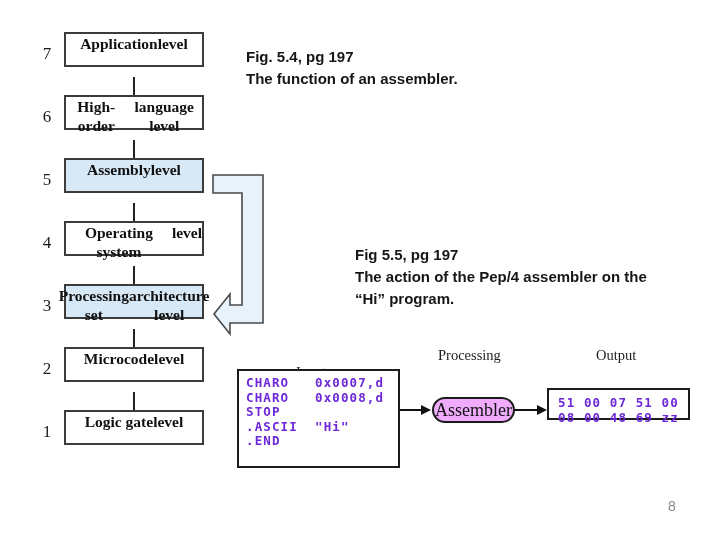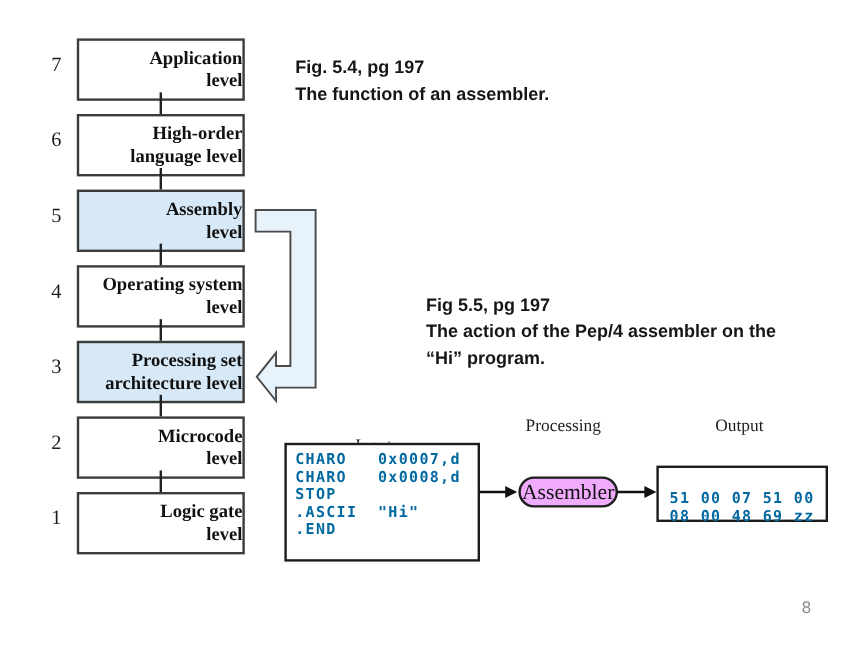--- a/index.html
+++ b/index.html
@@ -2,47 +2,47 @@
 <html><head>
 <meta charset="utf-8">
 <style>
   html,body{margin:0;padding:0;background:#ffffff;}
   #slide{position:relative;width:720px;height:540px;background:#ffffff;overflow:hidden;
          font-family:"Liberation Serif", serif;}
 
   
   .lvl-num{position:absolute;left:36px;width:22px;text-align:center;
            font-size:17px;color:#1d1d1d;}
-  .lvl-box{position:absolute;left:64px;width:140px;height:52px;
+  .lvl-box{position:absolute;left:64px;width:140px;height:35px;
            border:2px solid #3c3c3c;background:#ffffff;box-sizing:border-box;
-           display:flex;flex-direction:column;align-items:flex-end;justify-content:center;
+           display:flex;flex-direction:row;align-items:flex-start;justify-content:center;
            font-weight:bold;font-size:15.5px;line-height:19px;color:#111;text-align:center;}
   .lvl-box.hl{background:#d7e9f6;}
   .connector{position:absolute;left:133px;width:2px;background:#222;}
 
   
   .caption{position:absolute;font-family:"Liberation Sans", sans-serif;
            font-size:15px;line-height:22px;font-weight:600;color:#161616;white-space:nowrap;}
   #cap54{left:223px;top:46px;margin-left:23px;}
   #cap55{left:355px;top:244px;}
 
   
   .fig-label{position:absolute;font-size:14.5px;color:#1d1d1d;white-space:nowrap;}
   #input-box{position:absolute;left:237px;top:369px;width:163px;height:99px;
              border:2px solid #1c1c1c;box-sizing:border-box;background:#fff;
              padding:5px 0 0 7px;}
   .code{font-family:"DejaVu Sans Mono", monospace;font-weight:bold;font-size:12.5px;
-        line-height:14.5px;letter-spacing:1.1px;color:#0369a1;white-space:pre;}
+        line-height:14.5px;letter-spacing:1.1px;color:#6d28d9;white-space:pre;}
   #assembler-oval{position:absolute;left:432px;top:397px;width:83px;height:26px;
              border:2px solid #1c1c1c;border-radius:14px;box-sizing:border-box;background:#f0abfc;
              display:flex;align-items:center;justify-content:center;
              font-size:18px;color:#111;}
-  #output-box{position:absolute;left:547px;top:388px;width:143px;height:47px;
+  #output-box{position:absolute;left:547px;top:388px;width:143px;height:32px;
              border:2px solid #1c1c1c;box-sizing:border-box;background:#fff;
-             padding:17px 0 0 9px;}
+             padding:5px 0 0 9px;}
   .abs-svg{position:absolute;}
 
   
   #page-num{position:absolute;left:660px;top:498px;width:24px;text-align:center;
             font-family:"Liberation Sans", sans-serif;font-size:14px;color:#8b8b8b;}
 </style>
 </head>
 <body>
 
 <div id="slide">

